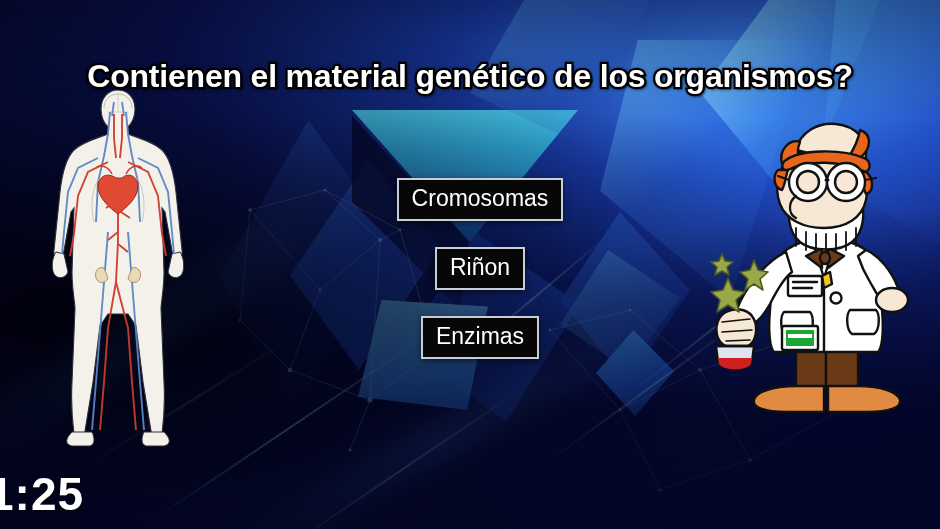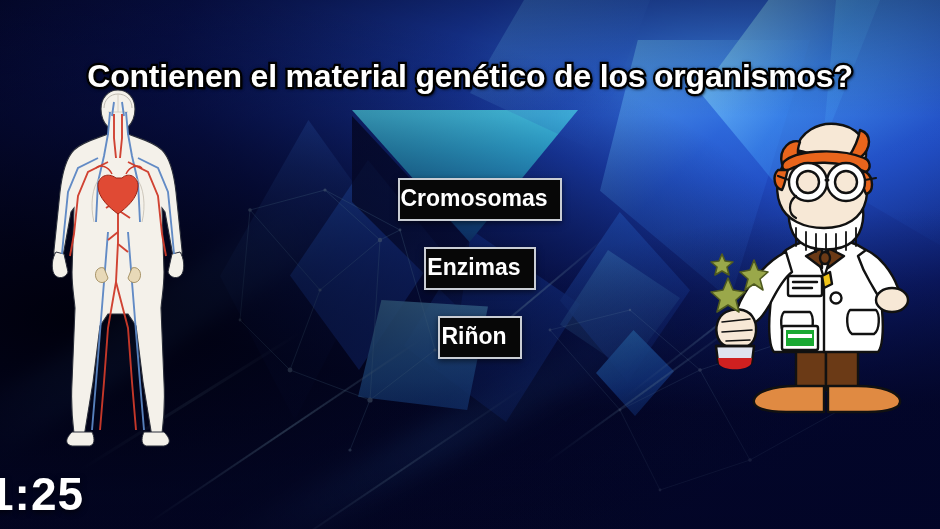--- a/index.html
+++ b/index.html
@@ -165,23 +165,23 @@
     display: flex;
     flex-direction: column;
     align-items: center;
     gap: 26px;
   }
   .answer {
     background: #070707;
     border: 2px solid #c9cdd4;
     color: #ffffff;
     font-size: 23px;
-    font-weight: bold;
+    font-weight: normal;
     line-height: 1;
-    padding: 7px 13px 9px 1px;
+    padding: 7px 13px 9px 13px;
     box-shadow: 0 2px 6px rgba(0,0,0,0.55);
     cursor: pointer;
     user-select: none;
   }
 
   
   .timer {
     position: absolute;
     left: -12px;
     bottom: 8px;
@@ -409,19 +409,19 @@
       <path d="M89 80 L78 76 M165 80 L176 78" stroke-width="2.2"></path>
 
       <path d="M96 96 C88 102 88 114 96 118" fill="none" stroke-width="2.2"></path>
     </g>
   </svg>
 
   <div class="title">Contienen el material genético de los organismos?</div>
 
   <div class="answers">
     <div class="answer">Cromosomas</div>
+    <div class="answer">Riñon</div>
     <div class="answer">Enzimas</div>
-    <div class="answer">Riñon</div>
   </div>
 
   <div class="timer">1:25</div>
 
 </div>
 
 </body></html>

